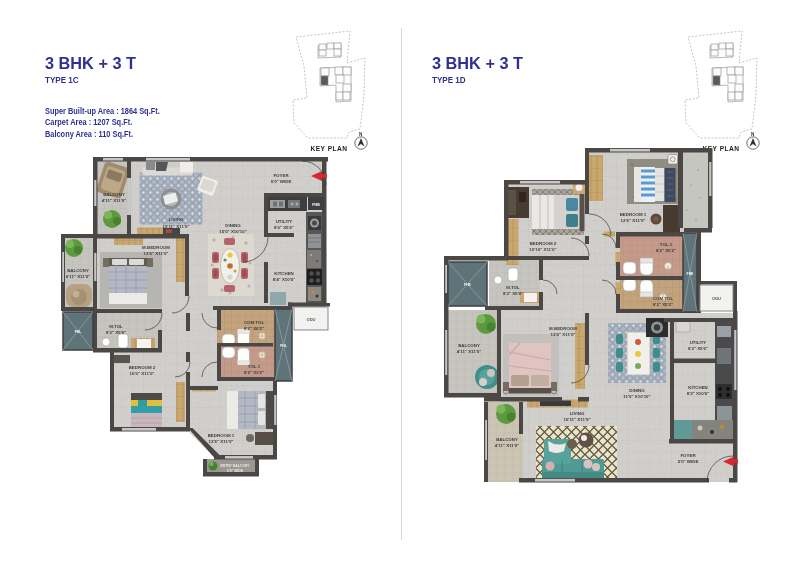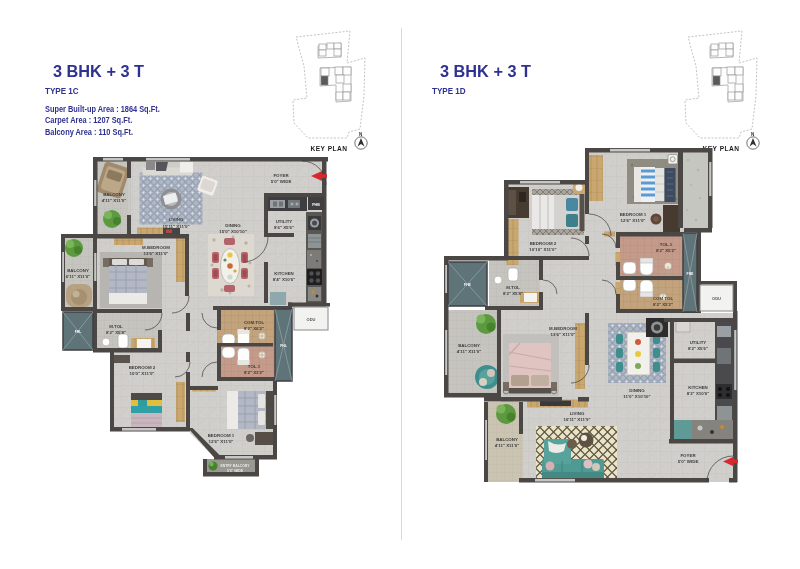--- a/index.html
+++ b/index.html
@@ -1,22 +1,22 @@
 <!DOCTYPE html>
 <html><head>
 <meta charset="utf-8">
 <style>
 html,body{margin:0;padding:0;}
 body{width:800px;height:569px;background:#fff;position:relative;overflow:hidden;
   font-family:"Liberation Sans", sans-serif;}
 .tb{position:absolute;color:#2e3192;}
-.tb h1{font-size:16.3px;font-weight:bold;margin:8px;line-height:16px;}
+.tb h1{font-size:16.3px;font-weight:bold;margin:0;line-height:16px;}
 .tb h2{font-size:9.2px;font-weight:bold;margin:5px 0 0 0;line-height:9px;transform:scaleX(.88);transform-origin:0 0;}
 .tb p{font-size:8.6px;font-weight:bold;margin:0;line-height:11.3px;transform:scaleX(.86);transform-origin:0 0;white-space:nowrap;}
-.tb .pw{margin-top:8px;}
+.tb .pw{margin-top:21px;}
 #divider{position:absolute;left:401px;top:28px;width:1px;height:512px;background:#d9d9d9;}
 svg{position:absolute;left:0;top:0;}
 .lbl{font-family:"Liberation Sans",sans-serif;font-weight:bold;fill:#3d3d3d;}
 </style>
 </head>
 <body>
 <div id="divider"></div>
 <div class="tb" style="left:45px;top:55px;">
   <h1>3 BHK + 3 T</h1>
   <h2>TYPE 1C</h2>

